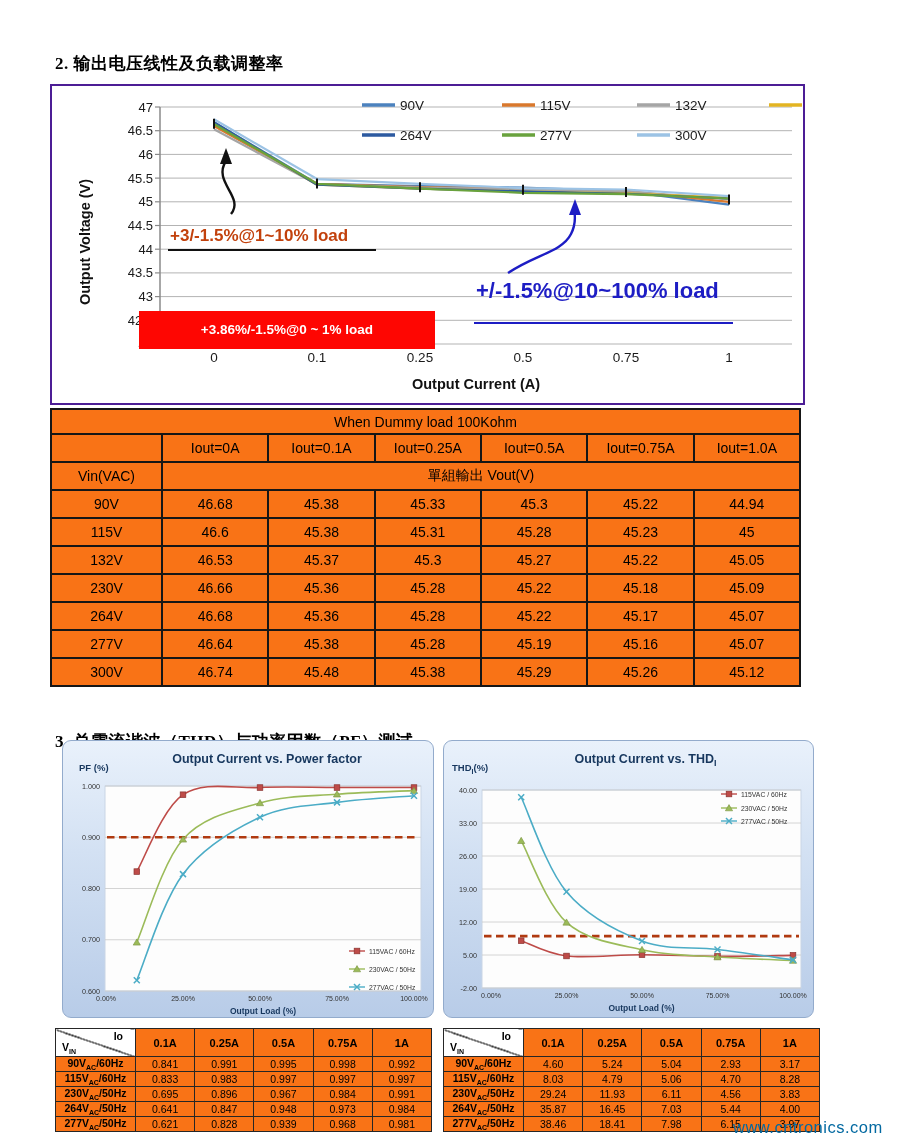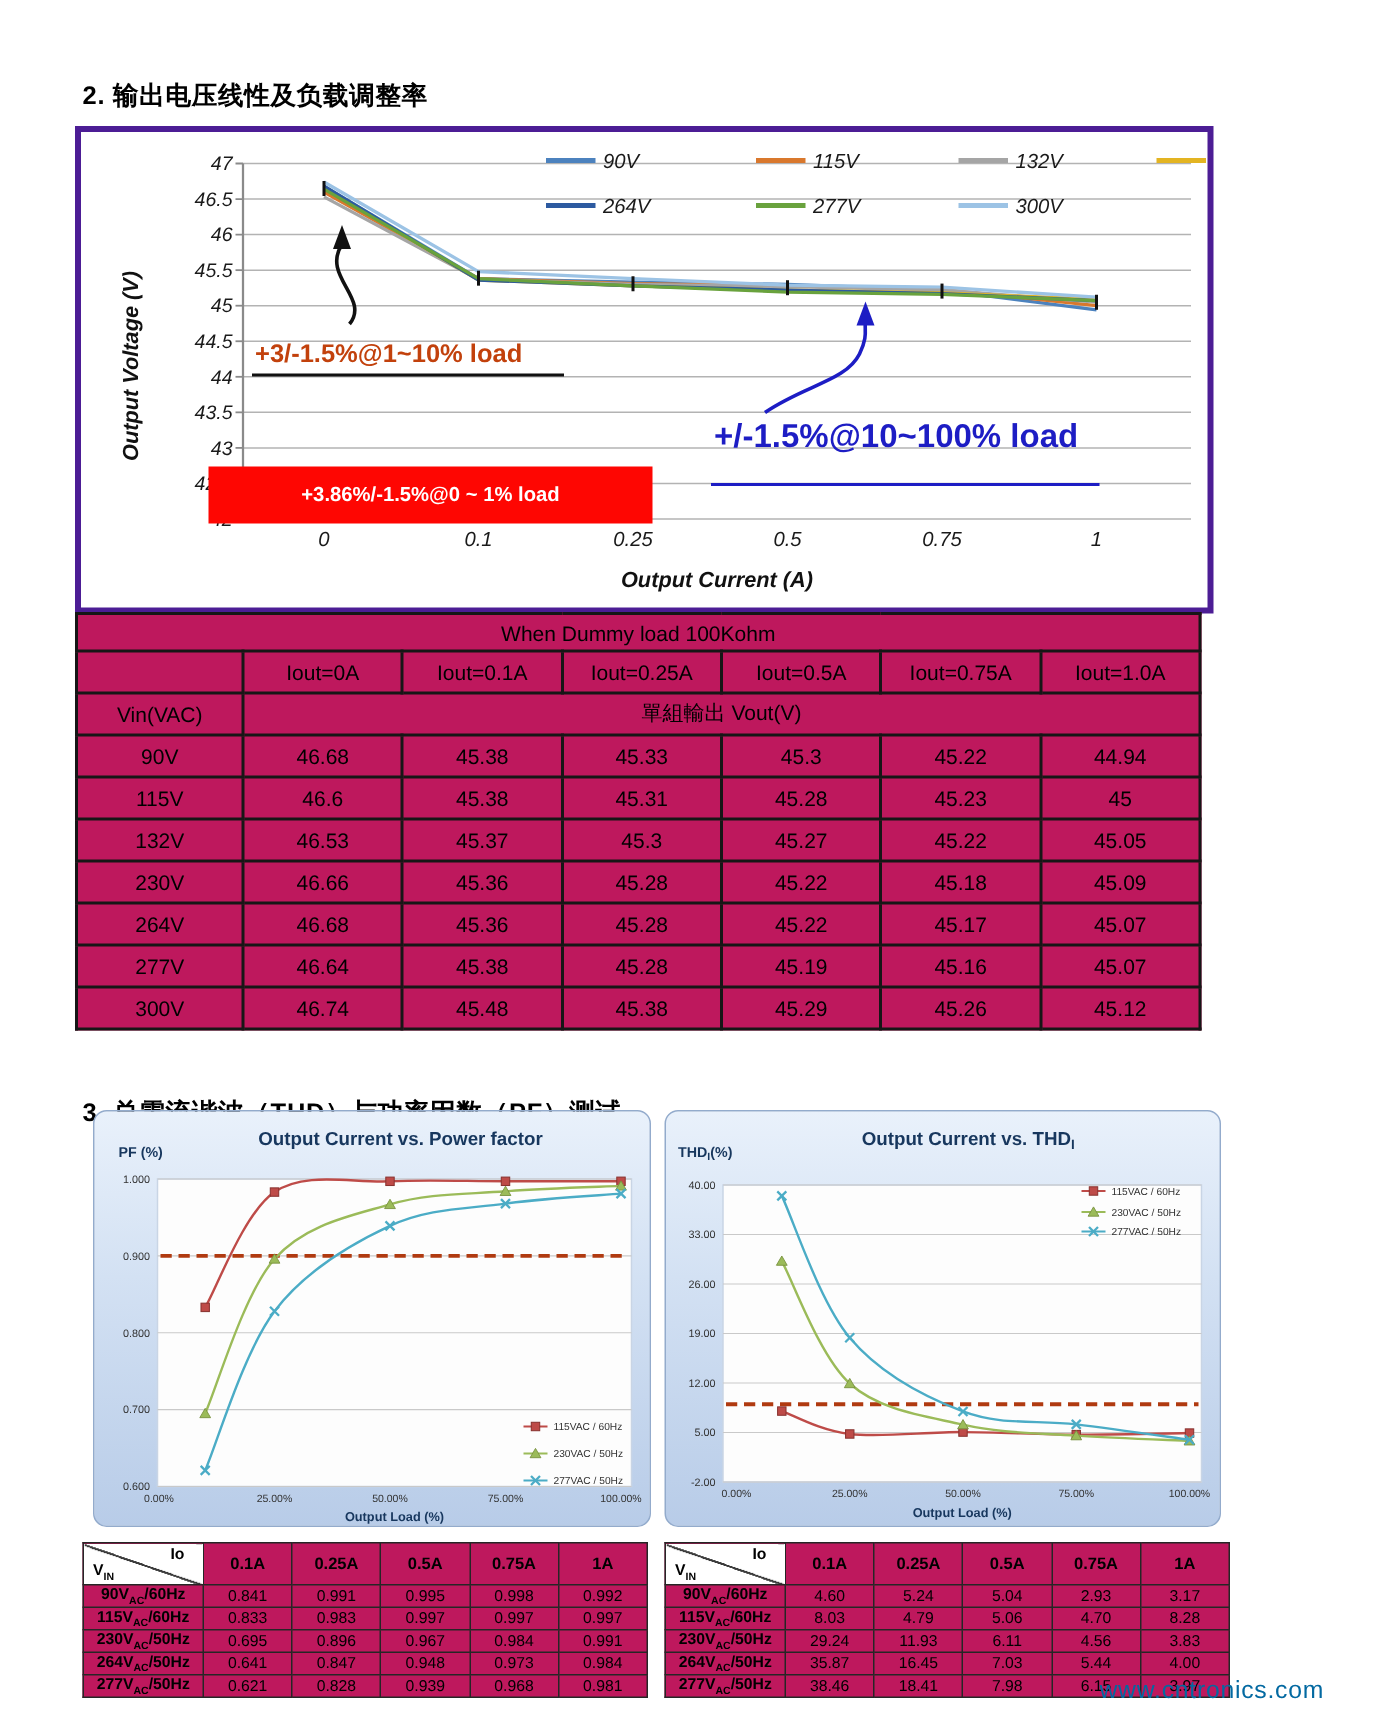--- a/index.html
+++ b/index.html
@@ -1,28 +1,28 @@
 <!DOCTYPE html>
 <html><head>
 <meta charset="utf-8">
 <style>
   html,body{margin:0;padding:0;background:#fff;}
   body{font-family:"Liberation Sans","DejaVu Sans",sans-serif;}
   .page{position:relative;width:915px;height:1144px;background:#fff;overflow:hidden;}
-  .sec-title{position:absolute;font-size:17px;font-weight:700;color:#000;letter-spacing:0.5px;white-space:nowrap;}
+  .sec-title{position:absolute;font-size:17px;font-weight:700;color:#000;letter-spacing:0.5px;white-space:nowrap;font-family:Liberation Serif, serif;}
   #sec2{left:55px;top:52px;}
   #sec3{left:55px;top:730px;}
-  .chart1-box{position:absolute;left:50px;top:84px;width:751px;height:317px;border:4px solid #4c1d95;background:#fff;font-style:italic;}
+  .chart1-box{position:absolute;left:50px;top:84px;width:751px;height:317px;border:2px solid #4c1d95;background:#fff;}
   .chart1-box svg{position:absolute;left:0;top:0;}
   .ann{position:absolute;font-weight:700;white-space:nowrap;}
   #ann-low{left:168px;top:226px;font-size:17px;color:#c2410c;border-bottom:2.5px solid #111;padding:0 28px 3px 2px;}
   #ann-high{left:474px;top:278px;font-size:22px;color:#1d1dc4;border-bottom:2.5px solid #1d1dc4;padding:0 14px 18px 2px;}
   #ann-zero{left:139px;top:311px;width:296px;height:38px;background:#fe0602;color:#fff;font-size:13.5px;
             text-align:center;line-height:38px;}
-  table{border-collapse:collapse;background:#be185d;}
+  table{border-collapse:collapse;background:#f97316;}
   .t1{position:absolute;left:50px;top:408px;width:751px;table-layout:fixed;font-size:14px;color:#000;}
   .t1 th,.t1 td{border:2px solid #161616;text-align:center;vertical-align:middle;font-weight:400;padding:0;height:26px;}
   .t1 .title-row th{height:23px;}
   .t2{position:absolute;table-layout:fixed;font-size:10.5px;color:#000;}
   .t2 th,.t2 td{border:1.6px solid #262626;text-align:center;vertical-align:middle;padding:0;height:13.8px;}
   .t2 thead th{height:27px;font-size:11px;font-weight:700;}
   .t2 tbody th{font-weight:700;font-size:10.5px;}
   .t2 sub{font-size:7px;}
   #pf-table{left:55px;top:1028px;width:377px;}
   #thd-table{left:443px;top:1028px;width:377px;}

